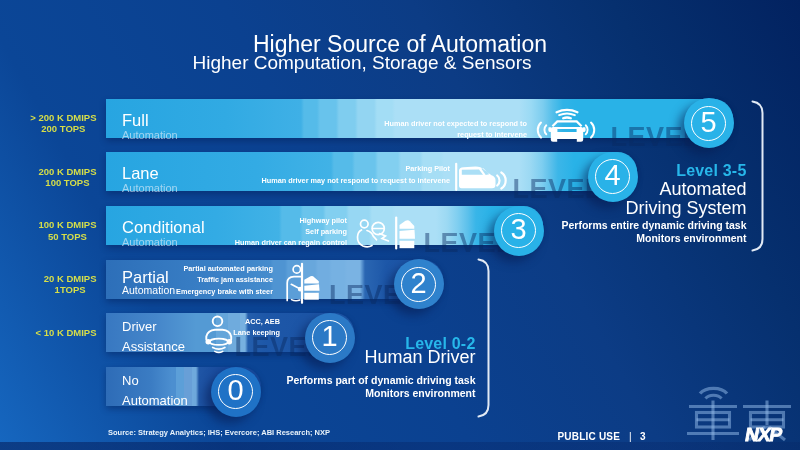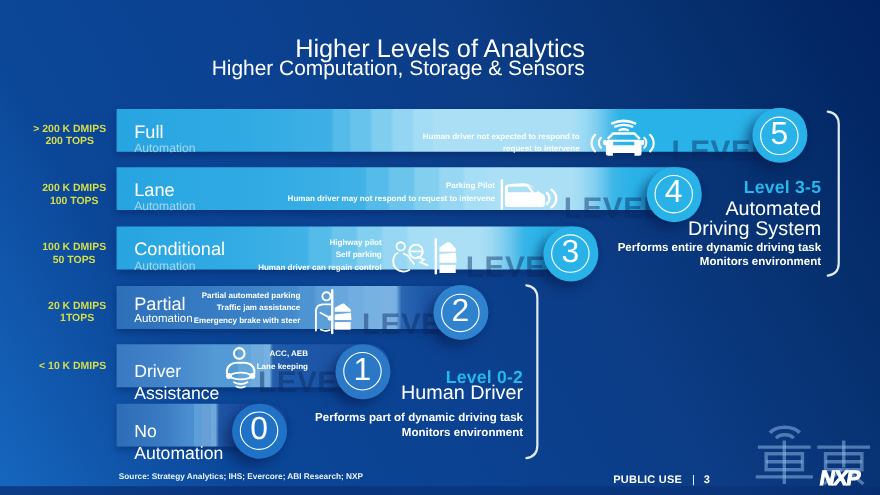--- a/index.html
+++ b/index.html
@@ -5,36 +5,36 @@
 html,body{margin:0;padding:0}
 body{width:800px;height:450px;position:relative;overflow:hidden;
  font-family:"Liberation Sans",sans-serif;
  background:linear-gradient(60.64deg,#1667c0 0%,#0b4697 22%,#0b4190 45%,#0c3c85 63%,#06306f 82%,#022260 100%);}
 .abs{position:absolute}
 .title{position:absolute;left:0;top:31px;width:800px;text-align:center;color:#fff;font-size:23px;line-height:26px;font-weight:normal}
 .subtitle{position:absolute;left:0;top:50.5px;width:724px;text-align:center;color:#fff;font-size:19px;line-height:23px;font-weight:normal}
 .bar{position:absolute;left:105.5px;height:39px;border-radius:0 24.75px 24.75px 0;box-shadow:0 3px 6px rgba(3,20,70,.35)}
 .bt{position:absolute;left:16.5px;top:11.2px;font-size:16.5px;line-height:20px;color:#fff;white-space:nowrap}
 .bs{position:absolute;left:16.5px;top:30px;font-size:11px;line-height:13px;color:rgba(200,228,246,.75);white-space:nowrap}
-.bt2{position:absolute;left:16.5px;top:16px;font-size:16px;line-height:19.9px;color:#fff;white-space:nowrap}
+.bt2{position:absolute;left:16.5px;top:4px;font-size:13px;line-height:19.9px;color:#fff;white-space:nowrap}
 .wm{position:absolute;font-size:27px;line-height:27px;font-weight:bold;color:rgba(9,42,98,.45);letter-spacing:.5px;white-space:nowrap}
 .circ{position:absolute;width:50px;height:50px;border-radius:50%;box-shadow:-6px 6px 10px rgba(7,28,80,.55)}
 .circ span{position:absolute;left:7.5px;top:7.5px;width:35px;height:35px;border-radius:50%;border:1.4px solid #fff;box-sizing:border-box;text-align:center;line-height:31px;font-size:29px;color:#fff}
 .c-cyan{background:#29b2e8}
 .small{position:absolute;font-size:7.3px;font-weight:bold;color:#fff;line-height:11.2px;white-space:nowrap}
 .r{text-align:right}
 .yl{position:absolute;font-size:9.5px;font-weight:bold;color:#d6de49;line-height:11.5px;white-space:nowrap;text-align:center;right:703.5px}
 .lvl-cyan{position:absolute;font-size:16px;font-weight:bold;color:#27b7ea;white-space:nowrap;letter-spacing:.2px}
 .lvl-big{position:absolute;font-size:18px;color:#fff;line-height:19.6px;white-space:nowrap;text-align:right}
 .lvl-sm{position:absolute;font-size:10.5px;font-weight:bold;color:#fff;line-height:13.4px;white-space:nowrap;text-align:right}
 </style>
 </head>
 <body>
 <div style="position:absolute;left:0;bottom:0;width:800px;height:8px;background:linear-gradient(90deg,rgba(4,26,86,.55),rgba(4,26,86,.28) 55%,rgba(4,26,86,.18))"></div>
-<div class="title">Higher Levels of Analytics</div>
+<div class="title">Higher Source of Automation</div>
 <div class="subtitle">Higher Computation, Storage &amp; Sensors</div>
 
 <div class="yl" style="top:111.85px">&gt; 200 K DMIPS<br>200 TOPS</div>
 <div class="yl" style="top:165.55px">200 K DMIPS<br>100 TOPS</div>
 <div class="yl" style="top:219.25px">100 K DMIPS<br>50 TOPS</div>
 <div class="yl" style="top:272.95px">20 K DMIPS<br>1TOPS</div>
 <div class="yl" style="top:326.5px">&lt; 10 K DMIPS</div>
 
 <div class="bar" style="top:98.6px;width:627.5px;background:linear-gradient(90deg,#27a5e1 0px,#31aae3 120px,#3fb0e6 195px,#55bbe9 198px,#55bbe9 211px,#68c3ec 214px,#68c3ec 230px,#7fcdef 233px,#7fcdef 249px,#93d5f2 252px,#93d5f2 268px,#a3ddf5 271px,#a3ddf5 286px,#abdff6 289px,#abdff6 413px,#9adaf4 425px,#7ccdef 437px,#52beea 447px,#30b3e7 457px,#29b2e7 470px,#29b2e7 627px)">
   <div class="bt">Full</div>

